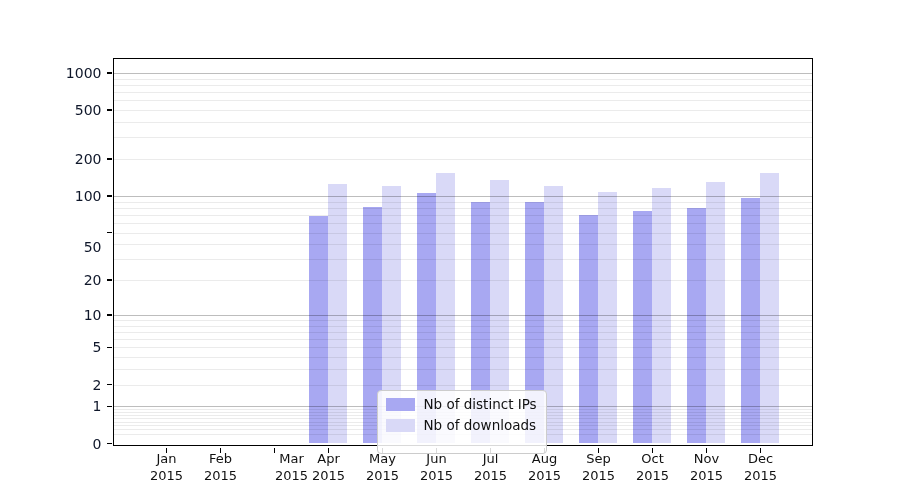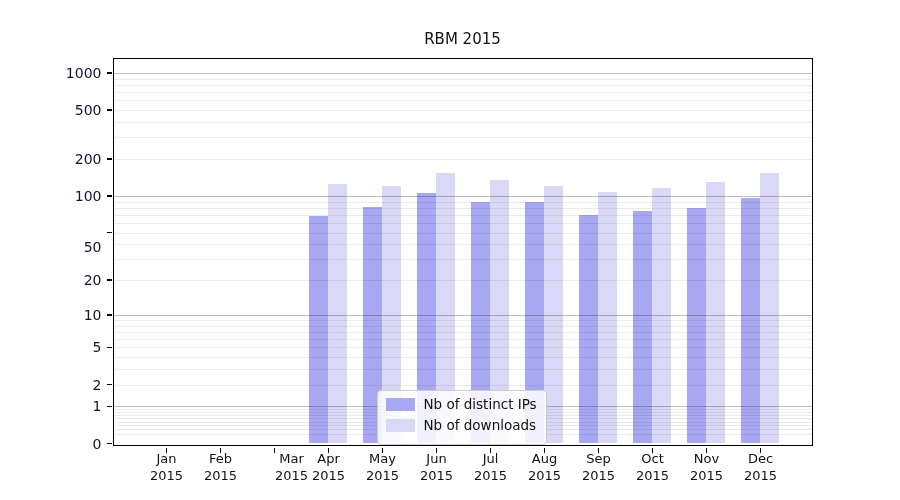--- a/index.html
+++ b/index.html
@@ -17,30 +17,29 @@
   .gridline.major{background:rgba(0,0,0,0.26);}
   .gridline.minor{background:rgba(0,0,0,0.08);}
   .y-tick-mark{position:absolute;width:5px;height:1.5px;background:#000;left:-6.5px;}
   .y-tick-label{position:absolute;left:-112px;width:100px;text-align:right;
     font-size:14px;line-height:18px;height:18px;color:#0f172a;}
   .x-tick-mark{position:absolute;width:1.5px;height:5px;background:#000;bottom:-8px;}
   .x-tick-label{position:absolute;width:60px;text-align:center;top:391px;
     font-size:13px;line-height:17px;color:#111;white-space:pre-line;}
   #legend{position:absolute;left:263px;top:331px;z-index:3;
     background:rgba(255,255,255,0.85);border:1px solid #cccccc;border-radius:4px;
-    padding:5px 9px 10px 8px;display:flex;flex-direction:column;gap:4px;}
+    padding:5px 9px 19px 8px;display:flex;flex-direction:column;gap:4px;}
   .legend-row{display:flex;align-items:center;height:17px;}
   .swatch{display:inline-block;width:29px;height:13px;margin-right:9px;}
   .legend-label{font-size:13.5px;white-space:nowrap;color:#111;}
 </style>
 </head>
 <body>
 
 <div id="figure">
-  <div id="chart-title">RBM 2015</div>
   <div id="plot">
     <div id="bars-layer" class="layer">
         <div class="bar" style="left: 195.5px; width: 19px; top: 157.145px; height: 227.855px; background: rgb(168, 168, 242);"></div>
         <div class="bar" style="left: 214.5px; width: 19px; top: 125.196px; height: 259.804px; background: rgb(217, 217, 247);"></div>
         <div class="bar" style="left: 249.5px; width: 19px; top: 148.009px; height: 236.991px; background: rgb(168, 168, 242);"></div>
         <div class="bar" style="left: 268.5px; width: 19px; top: 127.792px; height: 257.208px; background: rgb(217, 217, 247);"></div>
         <div class="bar" style="left: 303.5px; width: 19px; top: 134.89px; height: 250.11px; background: rgb(168, 168, 242);"></div>
         <div class="bar" style="left: 322.5px; width: 19px; top: 114.166px; height: 270.834px; background: rgb(217, 217, 247);"></div>
         <div class="bar" style="left: 357.5px; width: 19px; top: 143.073px; height: 241.927px; background: rgb(168, 168, 242);"></div>
         <div class="bar" style="left: 376.5px; width: 19px; top: 121.131px; height: 263.869px; background: rgb(217, 217, 247);"></div>

